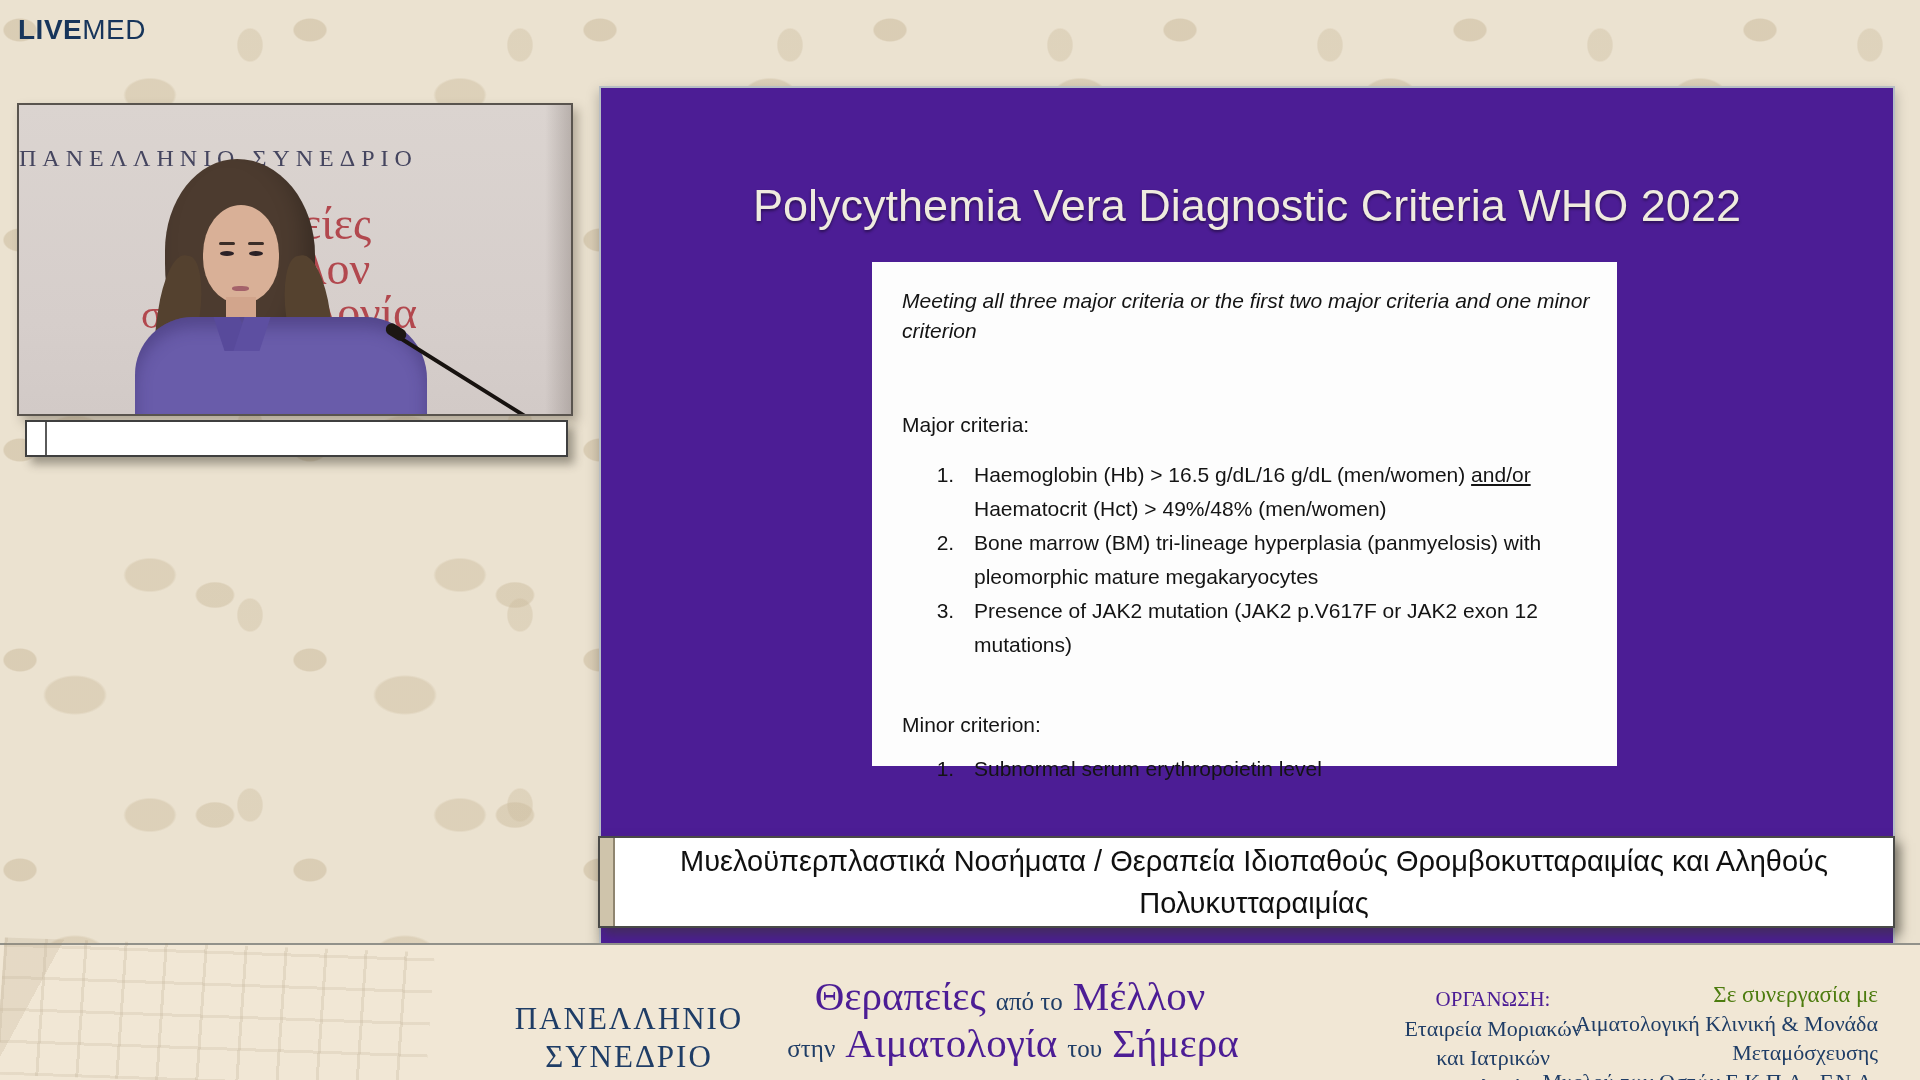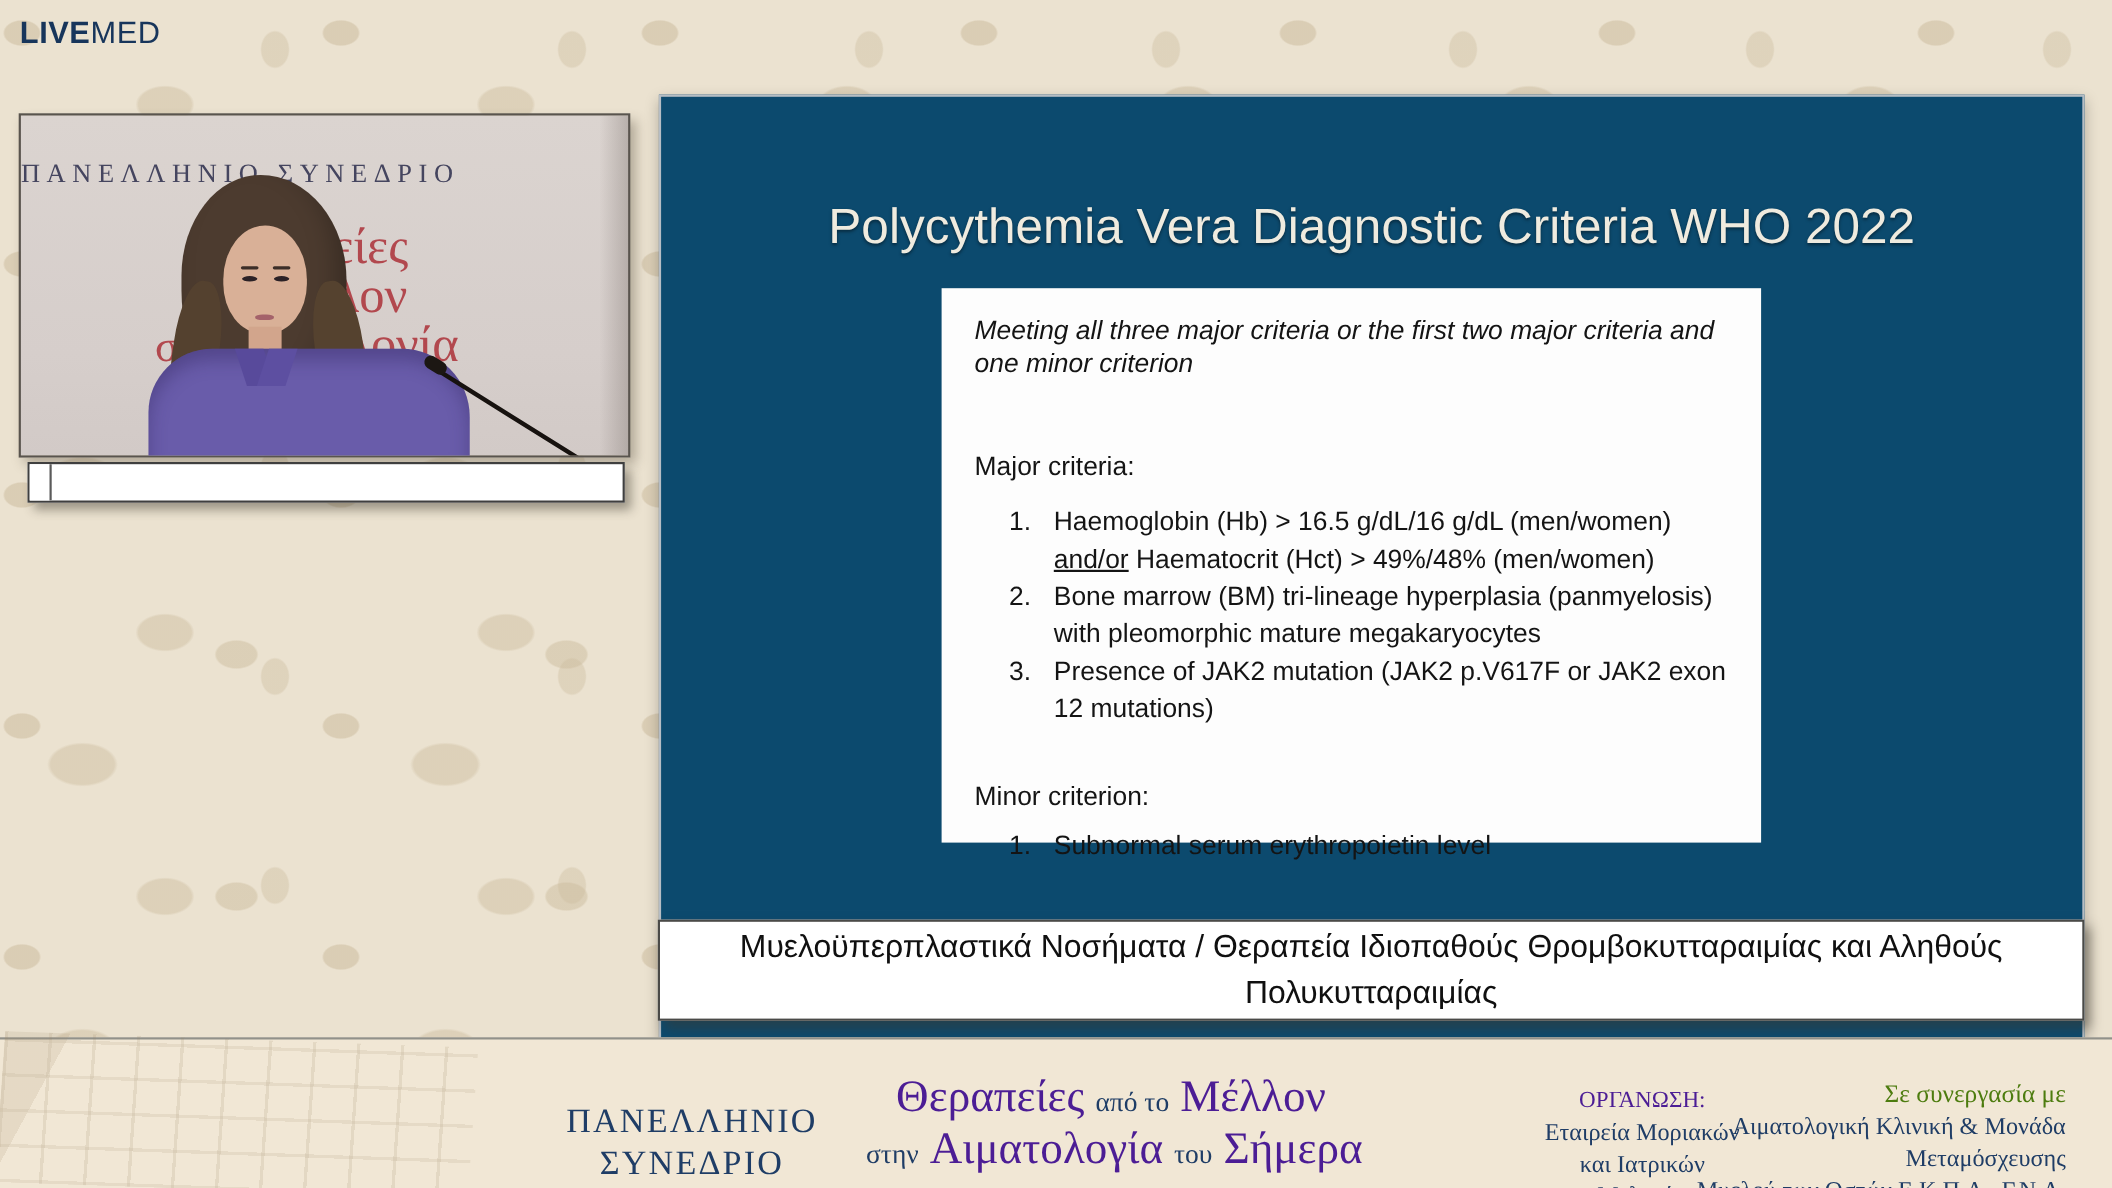--- a/index.html
+++ b/index.html
@@ -76,47 +76,46 @@
     border:2px solid #3f3f3f; display:flex; align-items:stretch;
     box-shadow:6px 7px 9px rgba(60,55,45,.45);
   }
   .name-label .edge{ width:20px; border-right:2px solid #5a5a5a; background:#fff; }
   .name-label .txt{ flex:1; display:flex; align-items:center; justify-content:center;
     font-weight:bold; font-size:26px; color:#0d0d0d; }
 
   
   .slide{
     left:599px; top:86px; width:1296px; height:871px;
-    background:#0c4a6e; border:2px solid #b6bdc4;
+    background:#4c1d95; border:2px solid #b6bdc4;
     box-shadow:0 5px 12px rgba(0,0,0,.25);
   }
   .slide-title{
     left:0; top:92px; width:100%; text-align:center;
     font-size:45px; color:#efebdf; text-shadow:0 2px 3px rgba(0,0,0,.45);
   }
   .wbox{
-    left:255px; top:174px; width:745px; height:504px; background:#fdfdfd;
-    padding:24px 24px 0 30px; font-size:24px; color:#141414;
+    left:271px; top:174px; width:745px; height:504px; background:#fdfdfd;
+    padding:24px 24px 0 30px; font-size:21px; color:#141414;
   }
   .intro{ font-style:italic; line-height:30px; margin-bottom:64px; }
   .crit-h{ line-height:30px; margin-bottom:18px; }
   ol.major, ol.minor{ margin:0 0 0 0; padding-left:58px; line-height:34px; }
   ol.major li, ol.minor li{ padding-left:14px; }
   .u{ text-decoration:underline; }
   .minor-h{ margin-top:48px; margin-bottom:12px; line-height:30px; }
   .citation{
     right:118px; bottom:22px; font-style:italic; font-size:20px; color:#e9e7de;
   }
 
   
   .lecture-banner{
     left:598px; top:836px; width:1297px; height:92px; background:#ffffff;
     border:2px solid #4a4a48; display:flex; align-items:stretch;
     box-shadow:6px 7px 10px rgba(60,55,45,.5);
-    flex-direction:column;
   }
   .lecture-banner .strip{ width:15px; background:#cfc4ab; border-right:2px solid #8f8570; }
   .lecture-banner .body{ flex:1; display:flex; flex-direction:column;
     align-items:center; justify-content:center; }
   .lecture-banner .line{ font-size:29px; line-height:42px; color:#101010; text-align:center; }
 
   
   .footer{
     left:0; top:943px; width:1920px; height:137px;
     background:#f1e7d5; border-top:2px solid #91918a;

